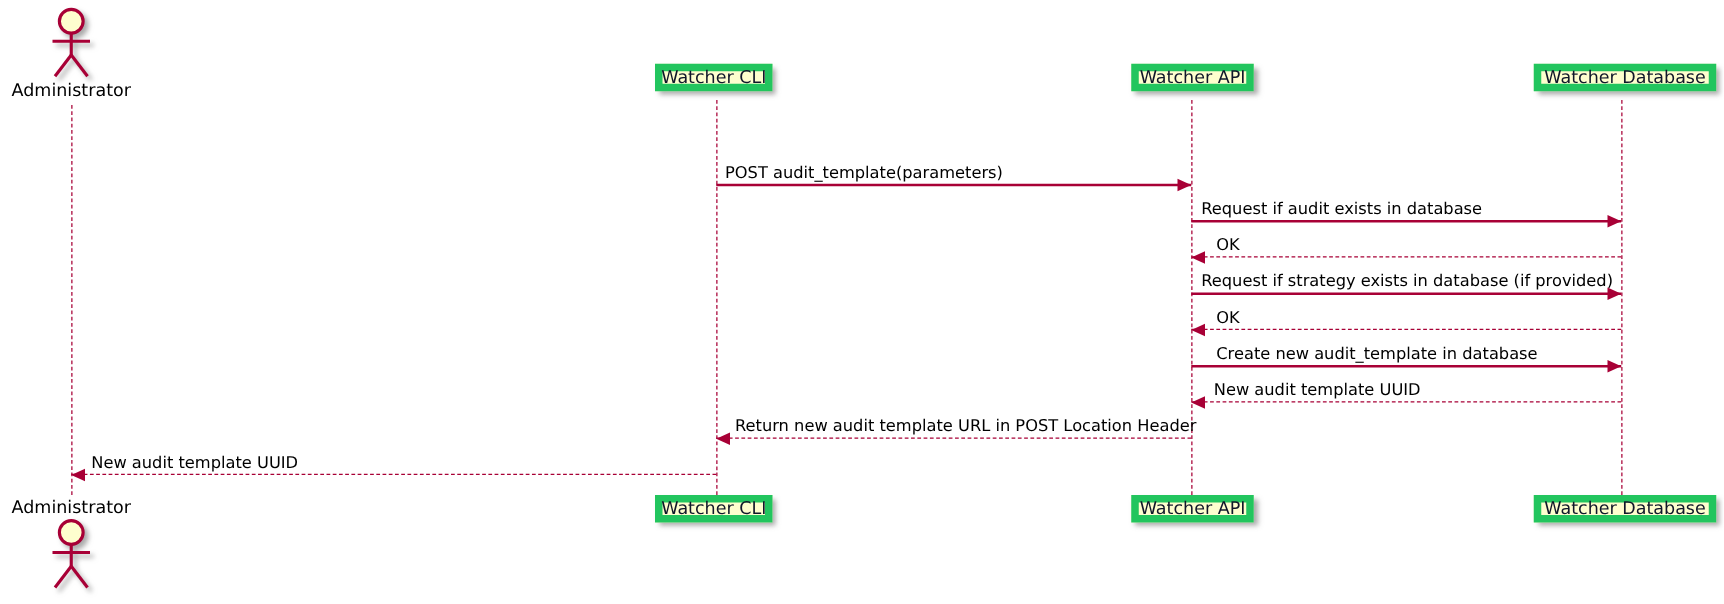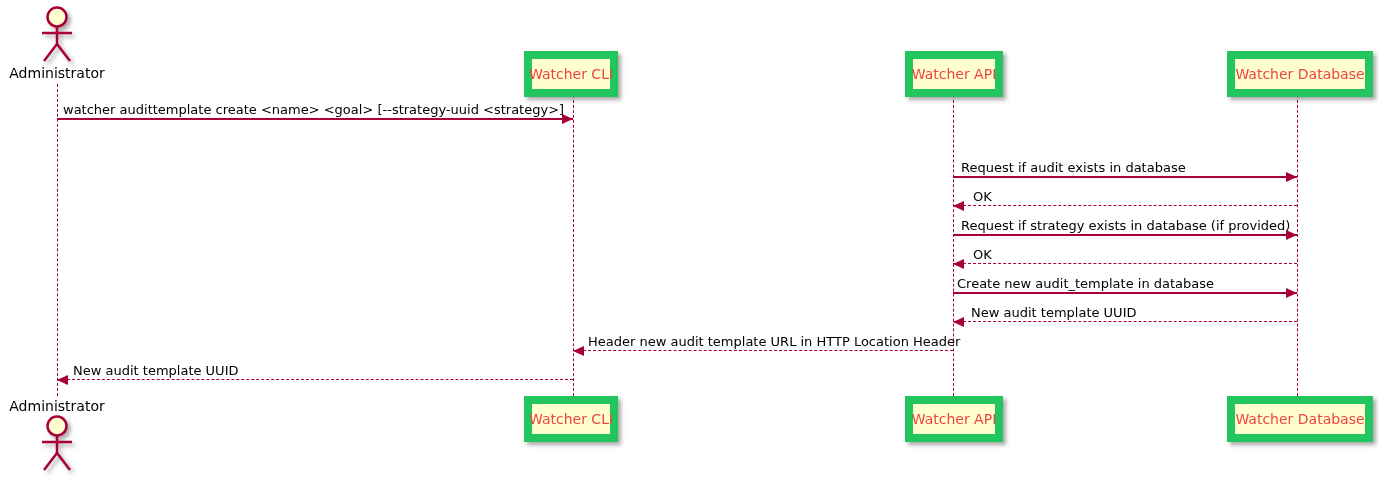--- a/index.html
+++ b/index.html
@@ -17,29 +17,29 @@
   
   .lifeline {
     position: absolute;
     width: 0;
     border-left: 1px dashed #A80036;
   }
 
   
   .pbox {
     position: absolute;
-    height: 46px;
+    height: 22px;
     background: #FEFECE;
-    border: 8px solid #22c55e;
+    border: 6px solid #22c55e;
     box-shadow: 3px 3px 4px rgba(100,100,100,0.55);
     display: flex;
     align-items: center;
     justify-content: center;
     font-size: 14px;
-    color: #ef4444;
+    color: #0f172a;
     white-space: nowrap;
   }
 
   
   .actor-figure {
     position: absolute;
     filter: drop-shadow(3px 3px 2px rgba(100,100,100,0.55));
   }
   .actor-label {
     position: absolute;
@@ -105,26 +105,26 @@
     <line x1="7" y1="29" x2="37" y2="29" stroke="#A80036" stroke-width="2.5"></line>
     <line x1="22" y1="40" x2="9" y2="57" stroke="#A80036" stroke-width="2.5"></line>
     <line x1="22" y1="40" x2="35" y2="57" stroke="#A80036" stroke-width="2.5"></line>
   </svg>
   <div class="actor-label" style="left:-13px; top:65px;">Administrator</div>
 
   <div class="pbox" style="left:524px; top:51px; width:94px;">Watcher CLI</div>
   <div class="pbox" style="left:905px; top:51px; width:98px;">Watcher API</div>
   <div class="pbox" style="left:1227px; top:51px; width:146px;">Watcher Database</div>
 
-  <div class="msg" style="left:57px; top:102px; width:516px;">
-    <div class="msg-label" style="left:6px;">watcher audittemplate create &lt;name&gt; &lt;goal&gt; [--strategy-uuid &lt;strategy&gt;]</div>
+
+  <div class="msg" style="left:573px; top:131px; width:380px;">
+    <div class="msg-label" style="left:7px;">POST audit_template(parameters)</div>
     <div class="msg-line solid"></div>
     <div class="msg-arrow right"></div>
   </div>
-
 
   <div class="msg" style="left:953px; top:160px; width:344px;">
     <div class="msg-label" style="left:8px;">Request if audit exists in database</div>
     <div class="msg-line solid"></div>
     <div class="msg-arrow right"></div>
   </div>
 
   <div class="msg" style="left:953px; top:189px; width:344px;">
     <div class="msg-label" style="left:20px;">OK</div>
     <div class="msg-line dashed"></div>
@@ -137,33 +137,33 @@
     <div class="msg-arrow right"></div>
   </div>
 
   <div class="msg" style="left:953px; top:247px; width:344px;">
     <div class="msg-label" style="left:20px;">OK</div>
     <div class="msg-line dashed"></div>
     <div class="msg-arrow left"></div>
   </div>
 
   <div class="msg" style="left:953px; top:276px; width:344px;">
-    <div class="msg-label" style="left:4px;">Create new audit_template in database</div>
+    <div class="msg-label" style="left:20px;">Create new audit_template in database</div>
     <div class="msg-line solid"></div>
     <div class="msg-arrow right"></div>
   </div>
 
   <div class="msg" style="left:953px; top:305px; width:344px;">
     <div class="msg-label" style="left:18px;">New audit template UUID</div>
     <div class="msg-line dashed"></div>
     <div class="msg-arrow left"></div>
   </div>
 
   <div class="msg" style="left:573px; top:334px; width:380px;">
-    <div class="msg-label" style="left:15px;">Header new audit template URL in HTTP Location Header</div>
+    <div class="msg-label" style="left:15px;">Return new audit template URL in POST Location Header</div>
     <div class="msg-line dashed"></div>
     <div class="msg-arrow left"></div>
   </div>
 
   <div class="msg" style="left:57px; top:363px; width:516px;">
     <div class="msg-label" style="left:16px;">New audit template UUID</div>
     <div class="msg-line dashed"></div>
     <div class="msg-arrow left"></div>
   </div>
 

